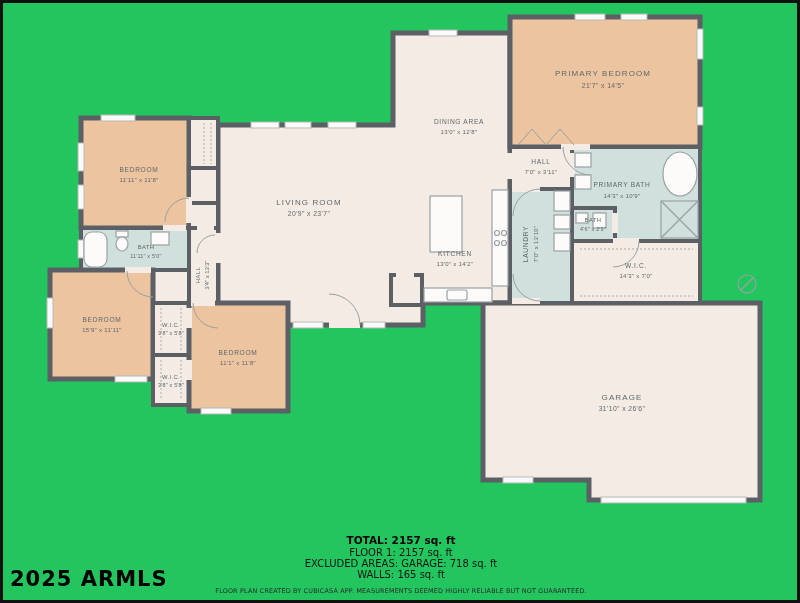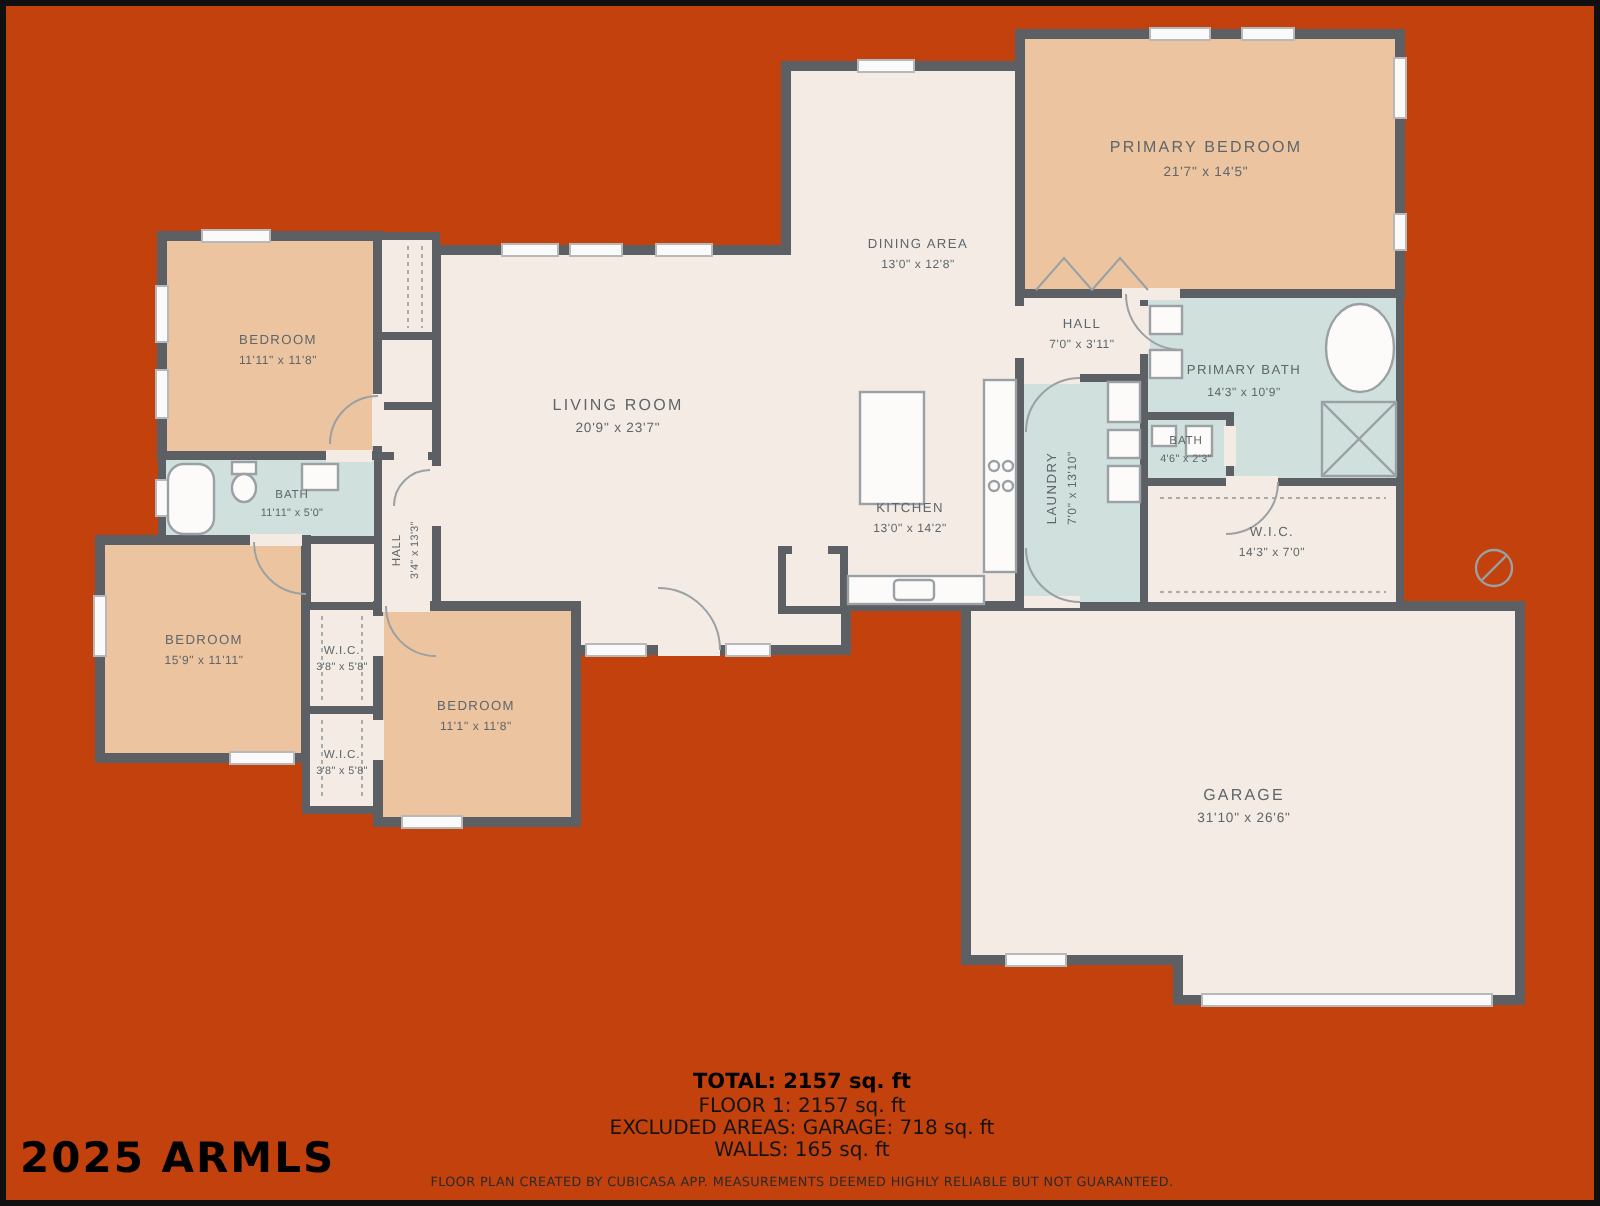--- a/index.html
+++ b/index.html
@@ -1,18 +1,18 @@
 <!DOCTYPE html>
 <html><head>
 <meta charset="utf-8">
 <style>
   html,body{margin:0;padding:0;background:#ffffff;}
   .frame{
     width:800px;height:603px;box-sizing:border-box;
-    border:3px solid #101010;background:#c2410c;position:relative;
+    border:3px solid #101010;background:#22c55e;position:relative;
     font-family:"Liberation Sans",sans-serif;overflow:hidden;
   }
   svg{display:block;}
   text{fill:#5f666b;}
   .rn{font-size:8px;letter-spacing:1.1px;text-anchor:middle;}
   .rd{font-size:6.8px;letter-spacing:.4px;text-anchor:middle;}
   .rn-s{font-size:6.6px;letter-spacing:.7px;text-anchor:middle;}
   .rd-s{font-size:6px;letter-spacing:.3px;text-anchor:middle;}
   .rn-xs{font-size:5.8px;letter-spacing:.4px;text-anchor:middle;}
   .rd-xs{font-size:5.4px;letter-spacing:.2px;text-anchor:middle;}

